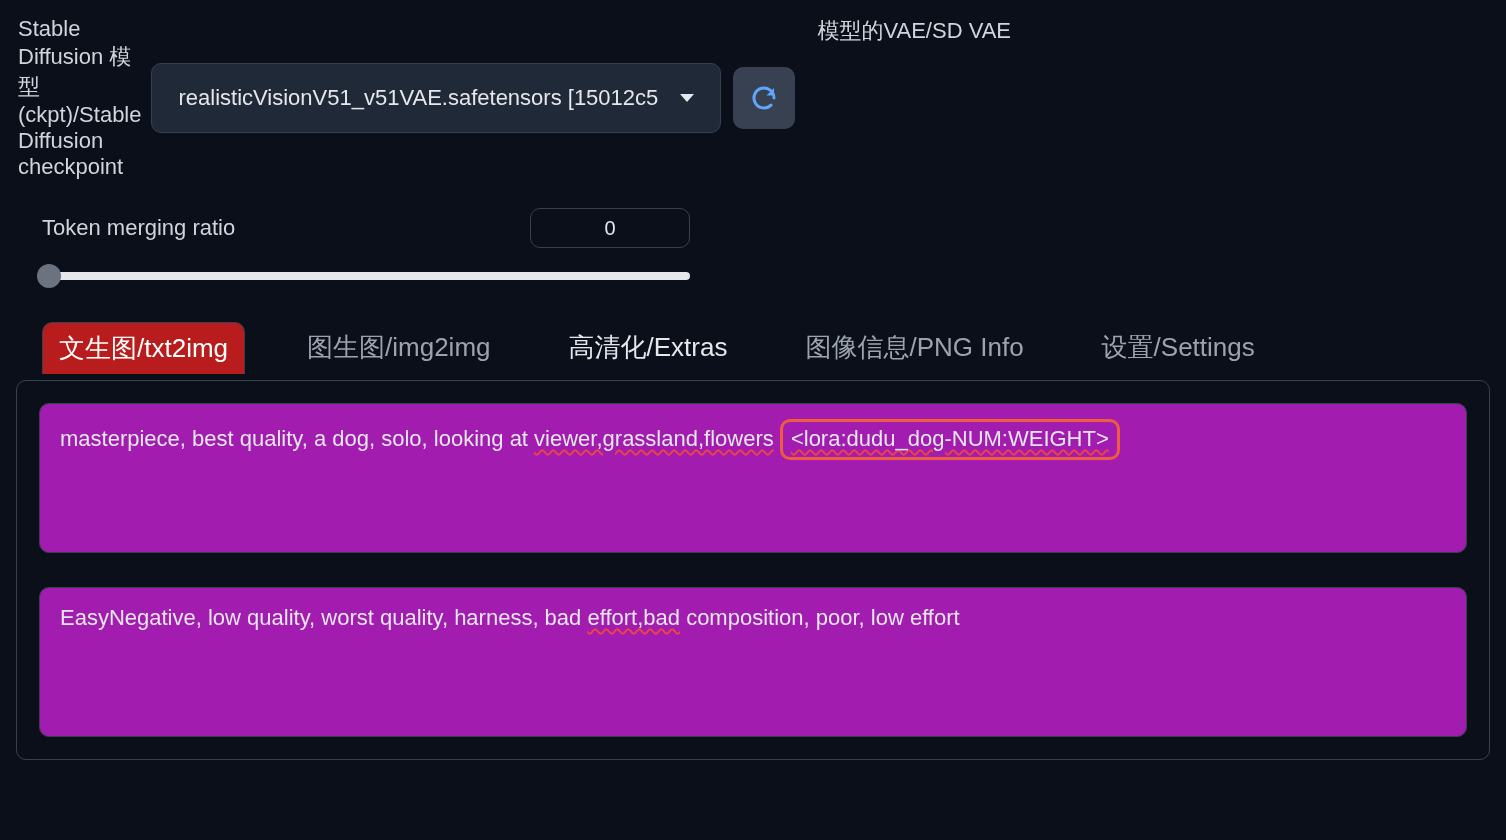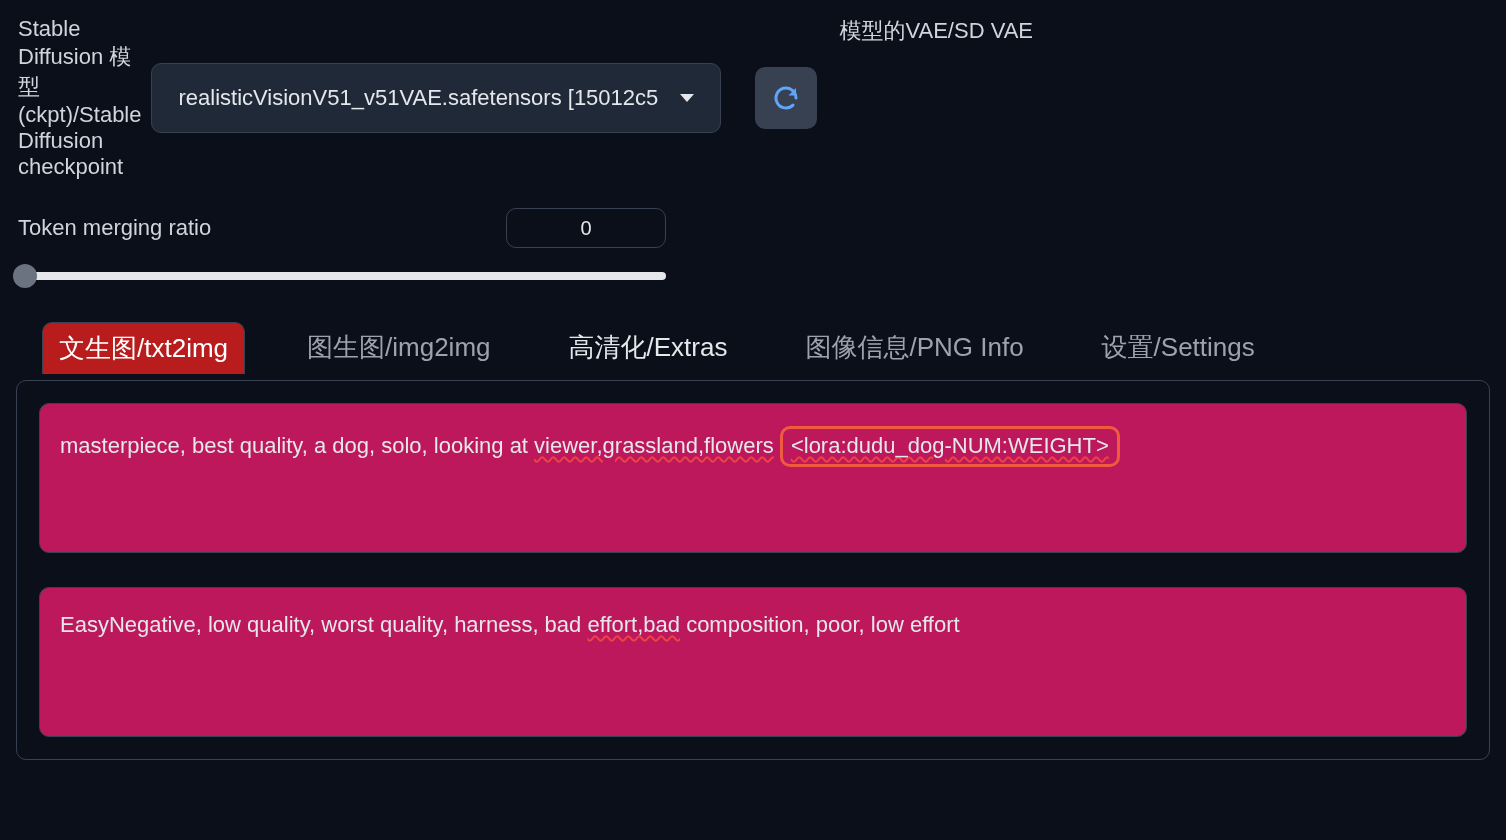--- a/index.html
+++ b/index.html
@@ -24,21 +24,21 @@
   .field-block.ckpt { flex: 0 0 640px; }
   .field-block.vae  { flex: 1 1 auto; }
   .label {
     color: #d1d5db;
     font-size: 22px;
     font-weight: 400;
     padding-left: 2px;
   }
   .ckpt-row {
     display: flex;
-    gap: 34px;
+    gap: 12px;
     align-items: center;
   }
   .select {
     background: #1f2937;
     border: 1px solid #374151;
     border-radius: 10px;
     height: 70px;
     display: flex;
     align-items: center;
     justify-content: space-between;
@@ -61,20 +61,21 @@
     background: #374151;
     border-radius: 10px;
     display: flex; align-items: center; justify-content: center;
     cursor: pointer;
   }
   .refresh-btn svg { width: 30px; height: 30px; display:block; }
 
   .tmr-row {
     margin-top: 28px;
     width: 650px;
+    margin-left: 24px;
   }
   .tmr-top {
     display: flex;
     align-items: center;
     justify-content: space-between;
   }
   .tmr-value {
     background: #0b0f19;
     border: 1px solid #374151;
     border-radius: 10px;
@@ -127,24 +128,24 @@
   .panel {
     margin-top: 6px;
     border: 1px solid #374151;
     border-radius: 10px;
     padding: 22px;
     display: flex;
     flex-direction: column;
     gap: 34px;
   }
   .prompt-box {
-    background: #be185d;
-    border: 1px solid #374151;
-    border-radius: 10px;
-    padding: 22px 20px;
+    background: #a21caf;
+    border: 1px solid #374151;
+    border-radius: 10px;
+    padding: 15px 20px;
     min-height: 150px;
     font-size: 22px;
     line-height: 1.4;
     color: #e5e7eb;
   }
   .neg-box { min-height: 150px; }
   .wavy { text-decoration: underline wavy #ef4444; text-decoration-thickness: 2px; text-underline-offset: 3px; }
   .hl-box {
     border: 3px solid #ef5b3f;
     border-radius: 10px;

